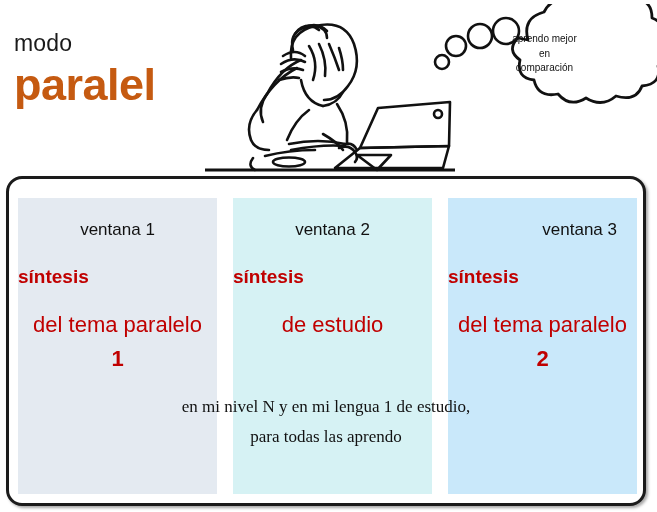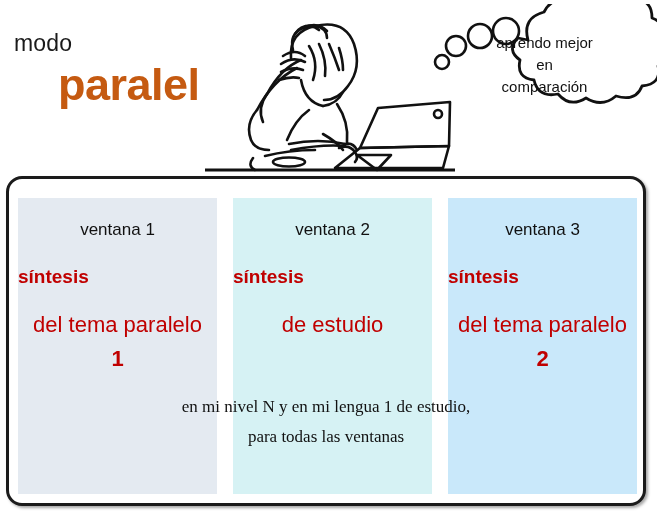--- a/index.html
+++ b/index.html
@@ -13,29 +13,29 @@
   #stage{position:relative;width:657px;height:492px;}
 
   
   .hdr-modo{
     position:absolute;left:14px;top:30px;
     font-size:23px;color:#1a1a1a;letter-spacing:.2px;
   }
   .hdr-mode-name{
     position:absolute;left:14px;top:62px;
     font-size:45px;font-weight:bold;color:#c55a11;
-    letter-spacing:-.5px;line-height:1;margin-left:44px;
+    letter-spacing:-.5px;line-height:1;
   }
 
   
   .illus{position:absolute;left:205px;top:-2px;width:250px;height:180px;}
   .bubble{position:absolute;left:432px;top:4px;width:225px;height:130px;}
   .bubble-text{
     position:absolute;left:457px;top:32px;width:175px;
-    text-align:center;font-size:15px;color:#111;line-height:1.45;
+    text-align:center;font-size:10px;color:#111;line-height:1.45;
   }
   .bubble-text div{white-space:nowrap;}
 
   
   .mainbox{
     position:absolute;left:6px;top:176px;
     width:640px;height:330px;
     border:3px solid #1b1b1b;
     border-radius:16px;
     background:#ffffff;
@@ -48,21 +48,21 @@
     position:absolute;top:198px;height:296px;
   }
   .col1{left:18px;width:199px;background:#e4eaf1;}
   .col2{left:233px;width:199px;background:#d6f2f4;}
   .col3{left:448px;width:189px;background:#c9e8fa;}
 
   .col-title{
     position:absolute;top:220px;width:199px;text-align:center;
     font-size:17px;color:#111;
   }
-  .c1t{left:18px;} .c2t{left:233px;} .c3t{left:448px;width:189px;}
+  .c1t{left:18px;} .c2t{left:233px;} .c3t{left:428px;width:189px;text-align:right;}
 
   .col-synth{
     position:absolute;top:266px;width:199px;
     font-size:19px;font-weight:bold;color:#c00000;
   }
   .c1s{left:18px;} .c2s{left:233px;} .c3s{left:448px;width:189px;}
 
   .col-desc{
     position:absolute;top:308px;width:205px;text-align:center;
     font-size:22px;color:#c00000;line-height:1.55;
@@ -184,16 +184,16 @@
       <div>de estudio</div>
     </div>
     <div class="col-desc c3d" style="color: rgb(192, 0, 0);">
       <div>del tema paralelo</div>
       <div class="strongline">2</div>
     </div>
   </div>
 
   <div class="footer">
     <div>en mi nivel N  y en mi lengua 1 de estudio,</div>
-    <div>para todas las ventanas</div>
+    <div>para todas las aprendo</div>
   </div>
 
 </div>
 
 </body></html>

